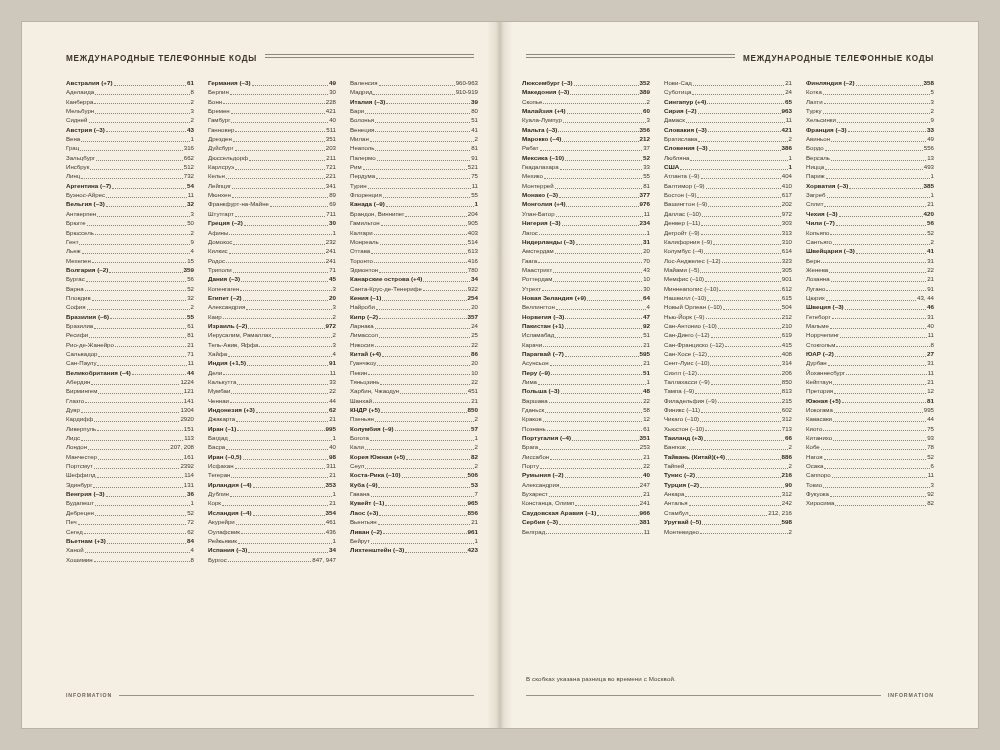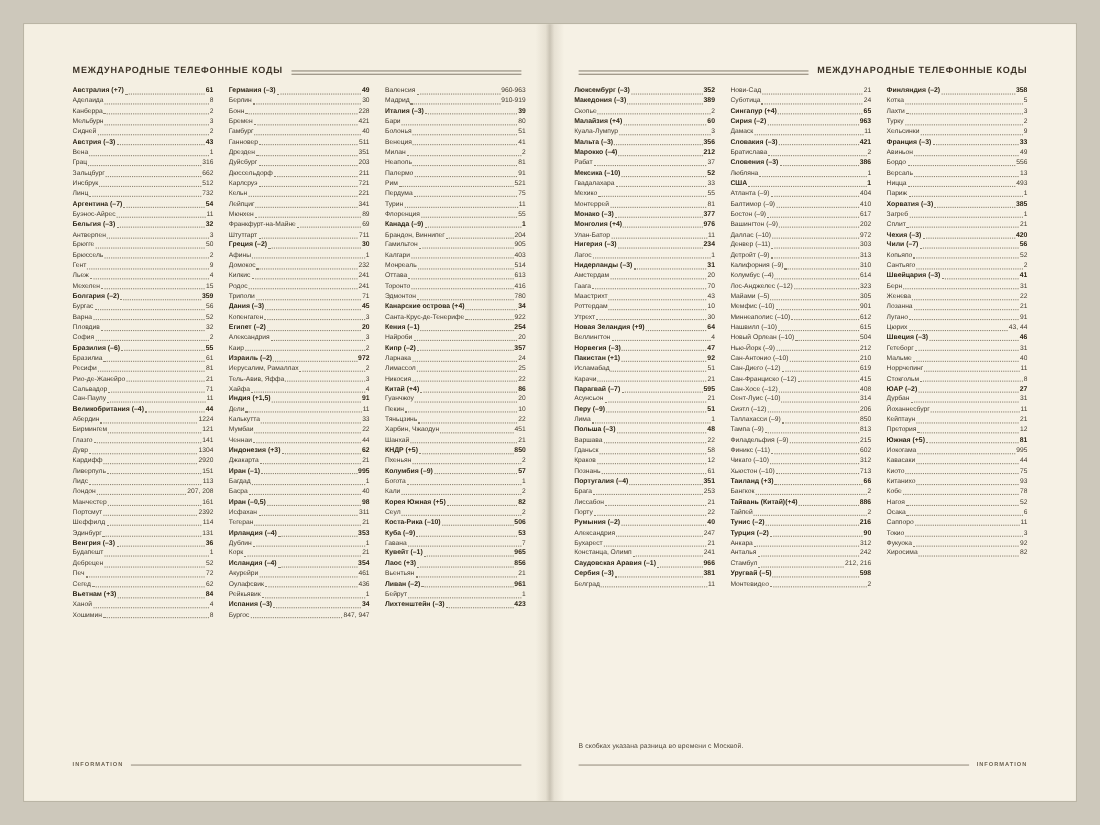--- a/index.html
+++ b/index.html
@@ -37,21 +37,21 @@
   .page.left { left: 0; width: 478px; }
   .page.right { left: 478px; width: 478px; background: #f6f1e5; }
   .page-inner { position: absolute; left: 0; top: 0; right: 0; bottom: 0; }
 
   
   .hdr {
     position: absolute;
     top: 32px;
     height: 14px;
     display: flex;
-    align-items: flex-end;
+    align-items: flex-start;
     gap: 8px;
   }
   .hdr.left { left: 44px; right: 26px; }
   .hdr.right { left: 26px; right: 44px; flex-direction: row-reverse; }
   .hdr-title {
     font-size: 8.2px;
     font-weight: bold;
     letter-spacing: 0.75px;
     color: #3d3428;
     white-space: nowrap;

